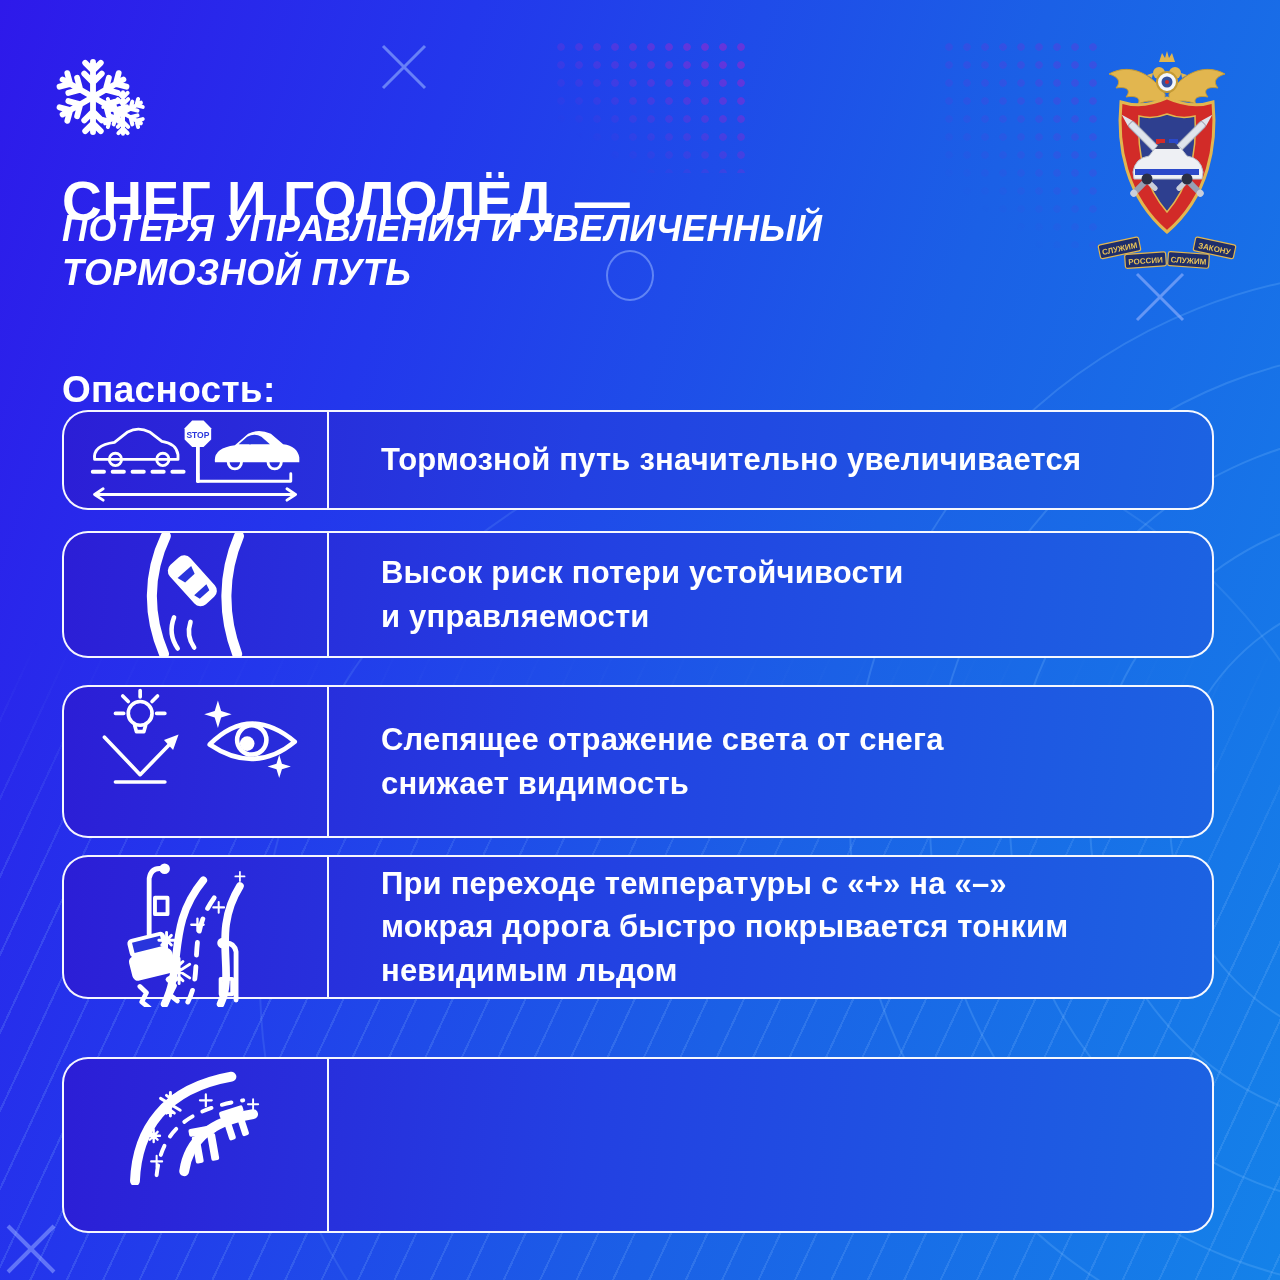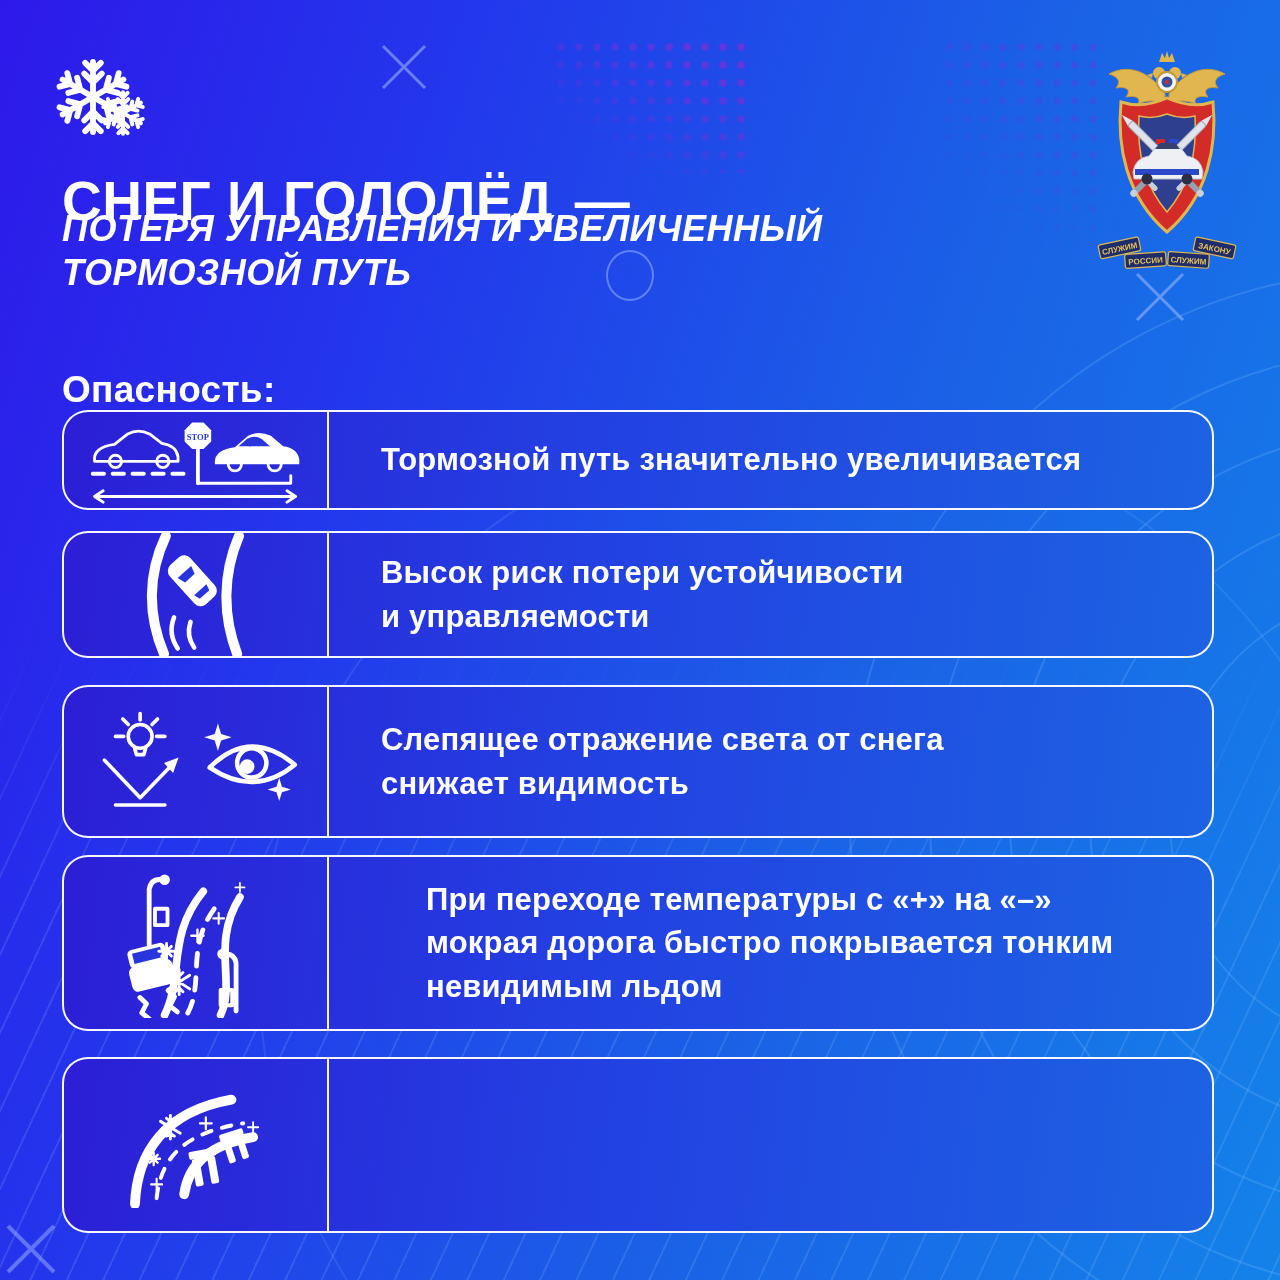--- a/index.html
+++ b/index.html
@@ -51,21 +51,21 @@
   }
   
   .card{
     position:absolute;left:62px;width:1152px;
     border:2px solid rgba(255,255,255,.96);border-radius:26px;
     background:linear-gradient(97deg,#2c1ed6 0%,#2340e2 45%,#1c63e2 100%);
     display:flex;box-sizing:border-box;
   }
   .card-icon-cell{
     flex:0 0 263px;border-right:2px solid rgba(255,255,255,.96);
-    display:flex;align-items:center;justify-content:center;font-family:Liberation Serif, serif;
+    display:flex;align-items:flex-start;justify-content:center;
   }
   .card-text-cell{
     flex:1;display:flex;align-items:center;
     padding-left:48px;padding-right:24px;
   }
   .card-text{
     margin:4px;font-size:31px;font-weight:600;line-height:1.4;
     white-space:pre-line;letter-spacing:.2px;
   }
   .w{stroke:#fff;fill:none;stroke-linecap:round;stroke-linejoin:round;}
@@ -252,21 +252,21 @@
           <path transform="translate(209 86) scale(.85)" d="M0 -15 L3.5 -3.5 L15 0 L3.5 3.5 L0 15 L-3.5 3.5 L-15 0 L-3.5 -3.5 Z"></path>
         </g>
       </svg>
     </div>
     <div class="card-text-cell">
       <p class="card-text">Слепящее отражение света от снега
 снижает видимость</p>
     </div>
   </div>
 
-  <div class="card" style="top:855px;height:176px;gap:45px;">
+  <div class="card" style="top:855px;height:144px;">
     <div class="card-icon-cell">
       <svg width="140" height="150" viewBox="0 0 145 155">
         <path class="w" stroke-width="8" d="M40 152 C60 112 42 70 80 24"></path>
         <path class="w" stroke-width="8" d="M98 152 C114 118 88 78 118 30"></path>
         <path class="w" stroke-width="5" stroke-dasharray="13 12" d="M64 150 C82 116 60 80 96 36"></path>
         <g class="w" stroke-width="5">
           <path d="M24 22 v58 M24 22 q2 -12 14 -10"></path>
           <circle cx="40" cy="12" r="3"></circle>
           <rect x="30" y="42" width="13" height="17" stroke-width="4"></rect>
           <path d="M114 98 v50 M114 98 q-2 -10 -12 -9"></path>

